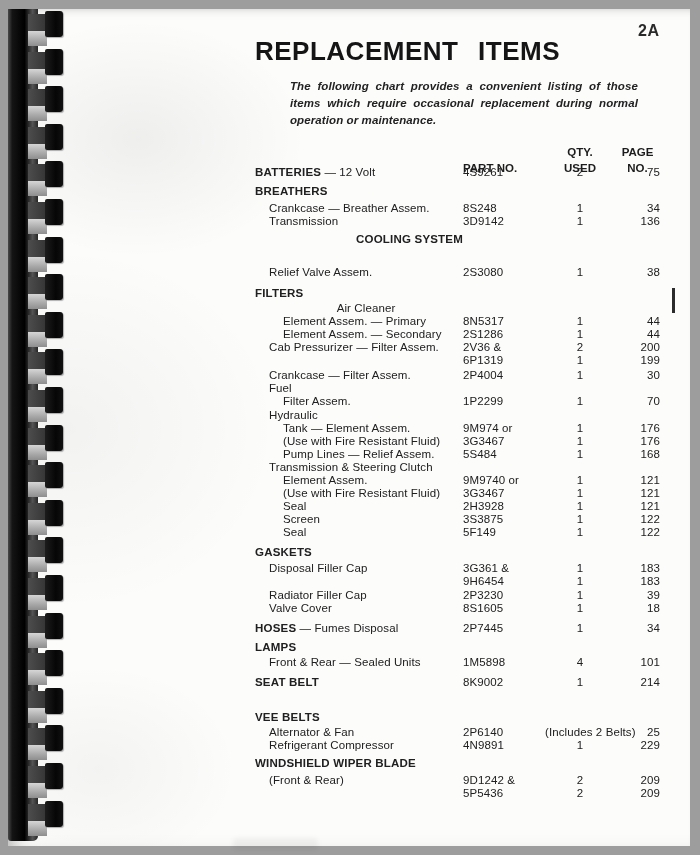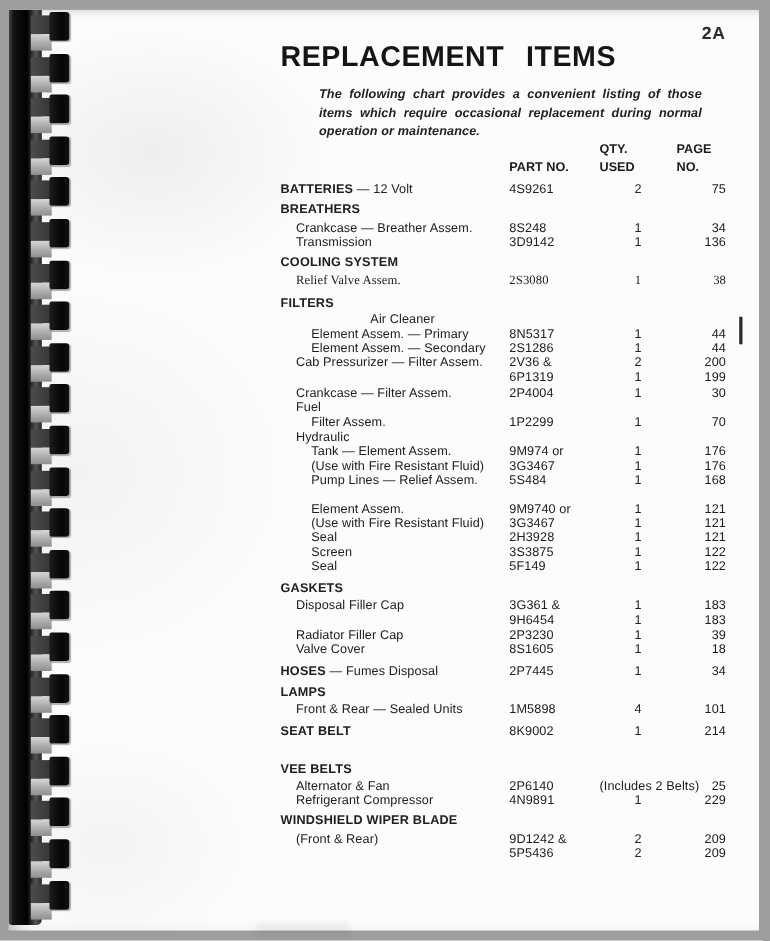--- a/index.html
+++ b/index.html
@@ -58,21 +58,21 @@
     font-size:11.5px;font-weight:700;line-height:17px;
     text-align:justify;color:#222;letter-spacing:0.1px;
   }
   
   .cols{display:grid;grid-template-columns:208px 82px 70px 45px;}
   .thead{
     position:absolute;left:247px;top:119px;width:405px;
     font-size:11.5px;font-weight:700;line-height:16px;color:#1c1c1c;
   }
   .thead .h-part{align-self:end;}
-  .thead .h-qty,.thead .h-page{text-align:left;}
+  .thead .h-qty,.thead .h-page{text-align:center;margin-top:16px;}
   .tbody{
     position:absolute;left:247px;top:157px;width:405px;
     font-size:11.5px;line-height:13px;color:#202020;letter-spacing:0.1px;
   }
   .row{min-height:13px;}
   .row .bold{font-weight:700;letter-spacing:0.2px;}
   .c-label{white-space:nowrap;}
   .indent-1 .c-label{padding-left:14px;}
   .indent-2 .c-label{padding-left:28px;}
   .c-part{white-space:nowrap;}
@@ -125,27 +125,27 @@
         <div class="c-part">8S248</div>
         <div class="c-qty">1</div>
         <div class="c-page">34</div>
       </div>
       <div class="row cols indent-1">
         <div class="c-label"><span>Transmission</span></div>
         <div class="c-part">3D9142</div>
         <div class="c-qty">1</div>
         <div class="c-page">136</div>
       </div>
-      <div class="row cols indent-0" style="margin-top: 5px;">
+      <div class="row cols indent-0" style="margin-top: 5px; text-align: right;">
         <div class="c-label"><span class="bold">COOLING SYSTEM</span></div>
         <div class="c-part"></div>
         <div class="c-qty"></div>
         <div class="c-page"></div>
       </div>
-      <div class="row cols indent-1" style="margin-top: 3px; font-family: Liberation Serif, serif;">
+      <div class="row cols indent-1" style="margin-top: 20px;">
         <div class="c-label"><span>Relief Valve Assem.</span></div>
         <div class="c-part">2S3080</div>
         <div class="c-qty">1</div>
         <div class="c-page">38</div>
       </div>
       <div class="row cols indent-0" style="margin-top: 8px;">
         <div class="c-label"><span class="bold">FILTERS</span></div>
         <div class="c-part"></div>
         <div class="c-qty"></div>
         <div class="c-page"></div>
@@ -216,20 +216,21 @@
         <div class="c-qty">1</div>
         <div class="c-page">176</div>
       </div>
       <div class="row cols indent-2">
         <div class="c-label"><span>Pump Lines — Relief Assem.</span></div>
         <div class="c-part">5S484</div>
         <div class="c-qty">1</div>
         <div class="c-page">168</div>
       </div>
       <div class="row cols indent-1">
+        <div class="c-label"><span>Transmission &amp; Steering Clutch</span></div>
         <div class="c-part"></div>
         <div class="c-qty"></div>
         <div class="c-page"></div>
       </div>
       <div class="row cols indent-2">
         <div class="c-label"><span>Element Assem.</span></div>
         <div class="c-part">9M9740 or</div>
         <div class="c-qty">1</div>
         <div class="c-page">121</div>
       </div>

